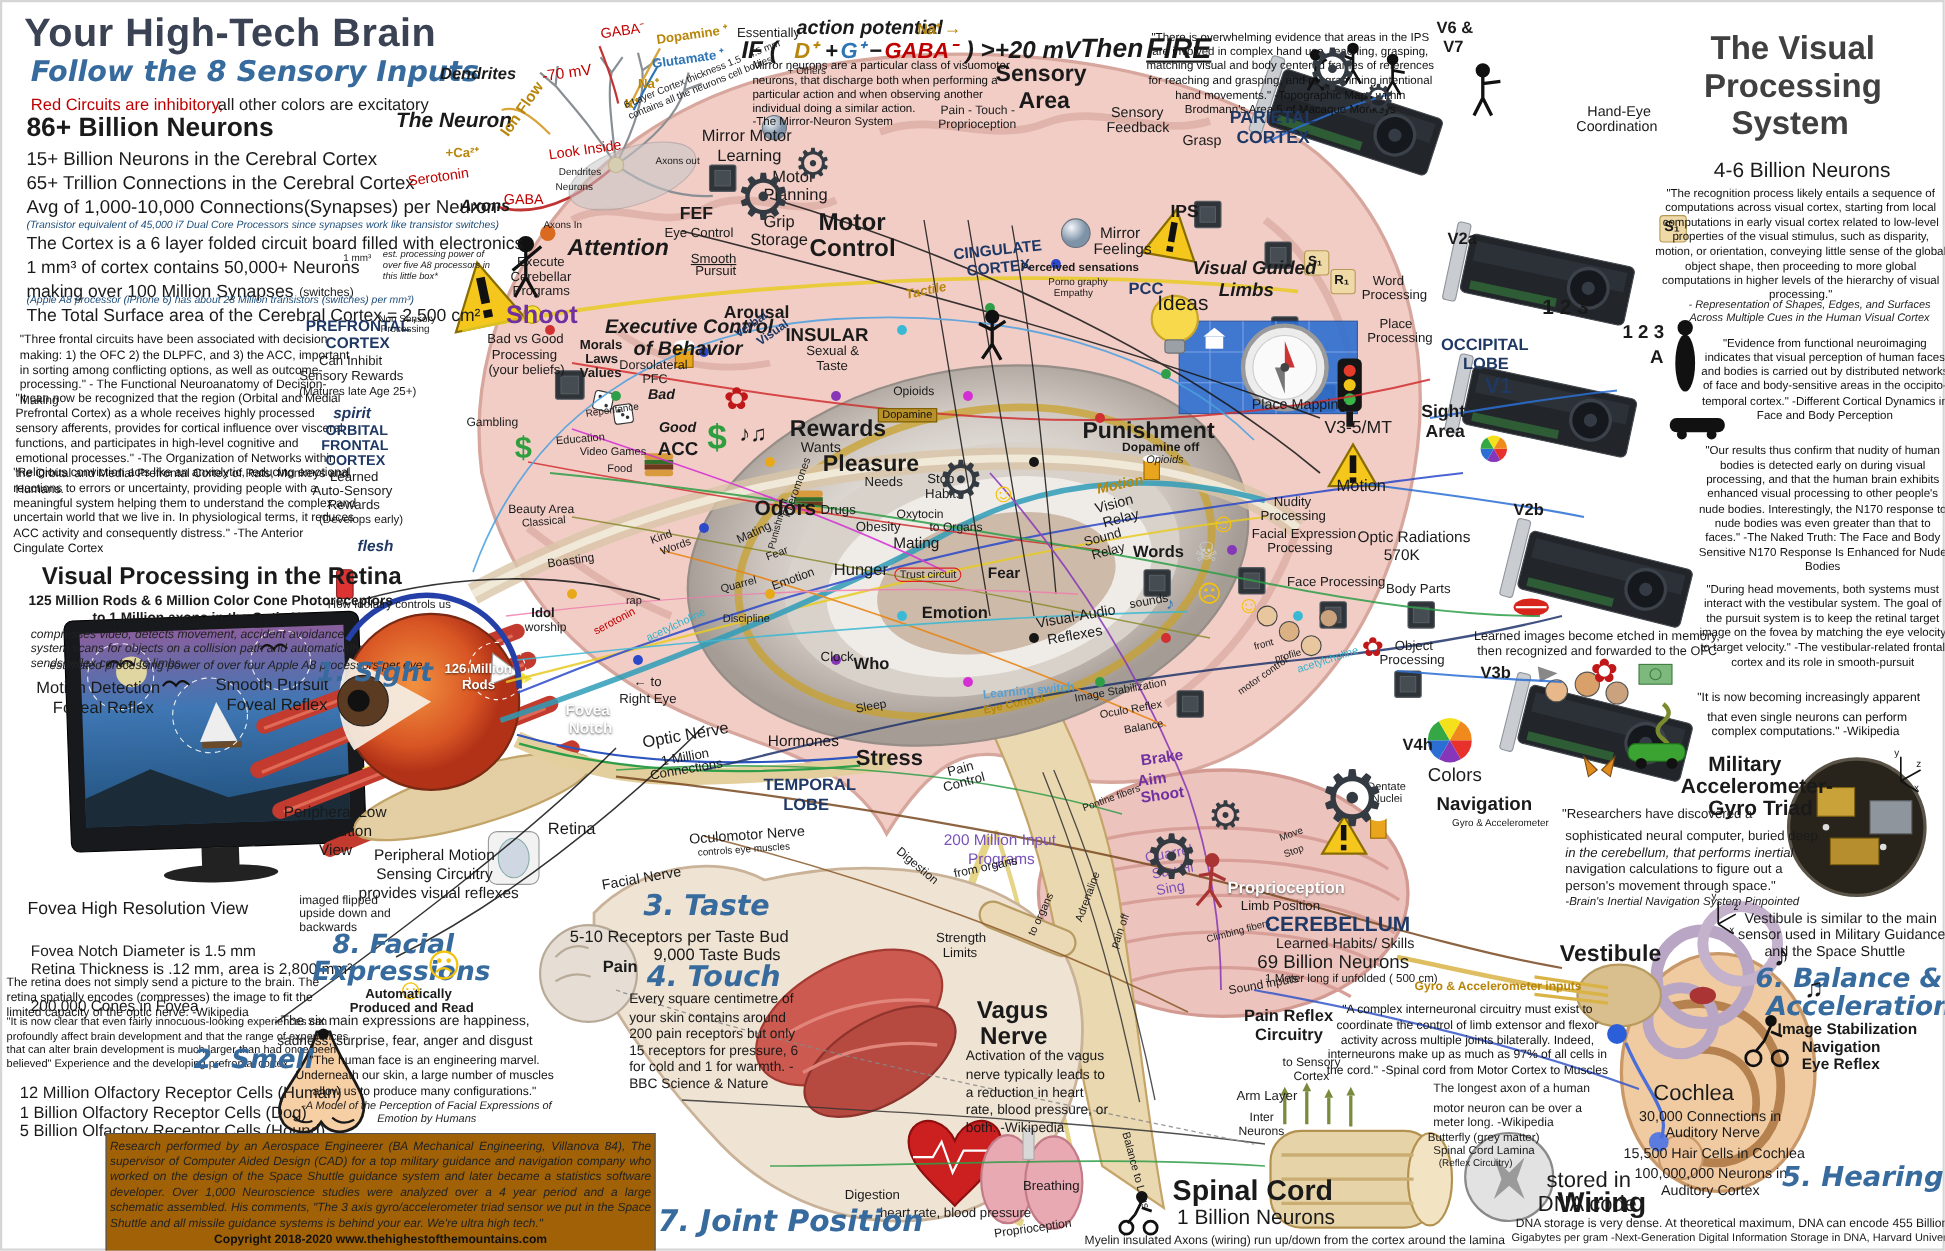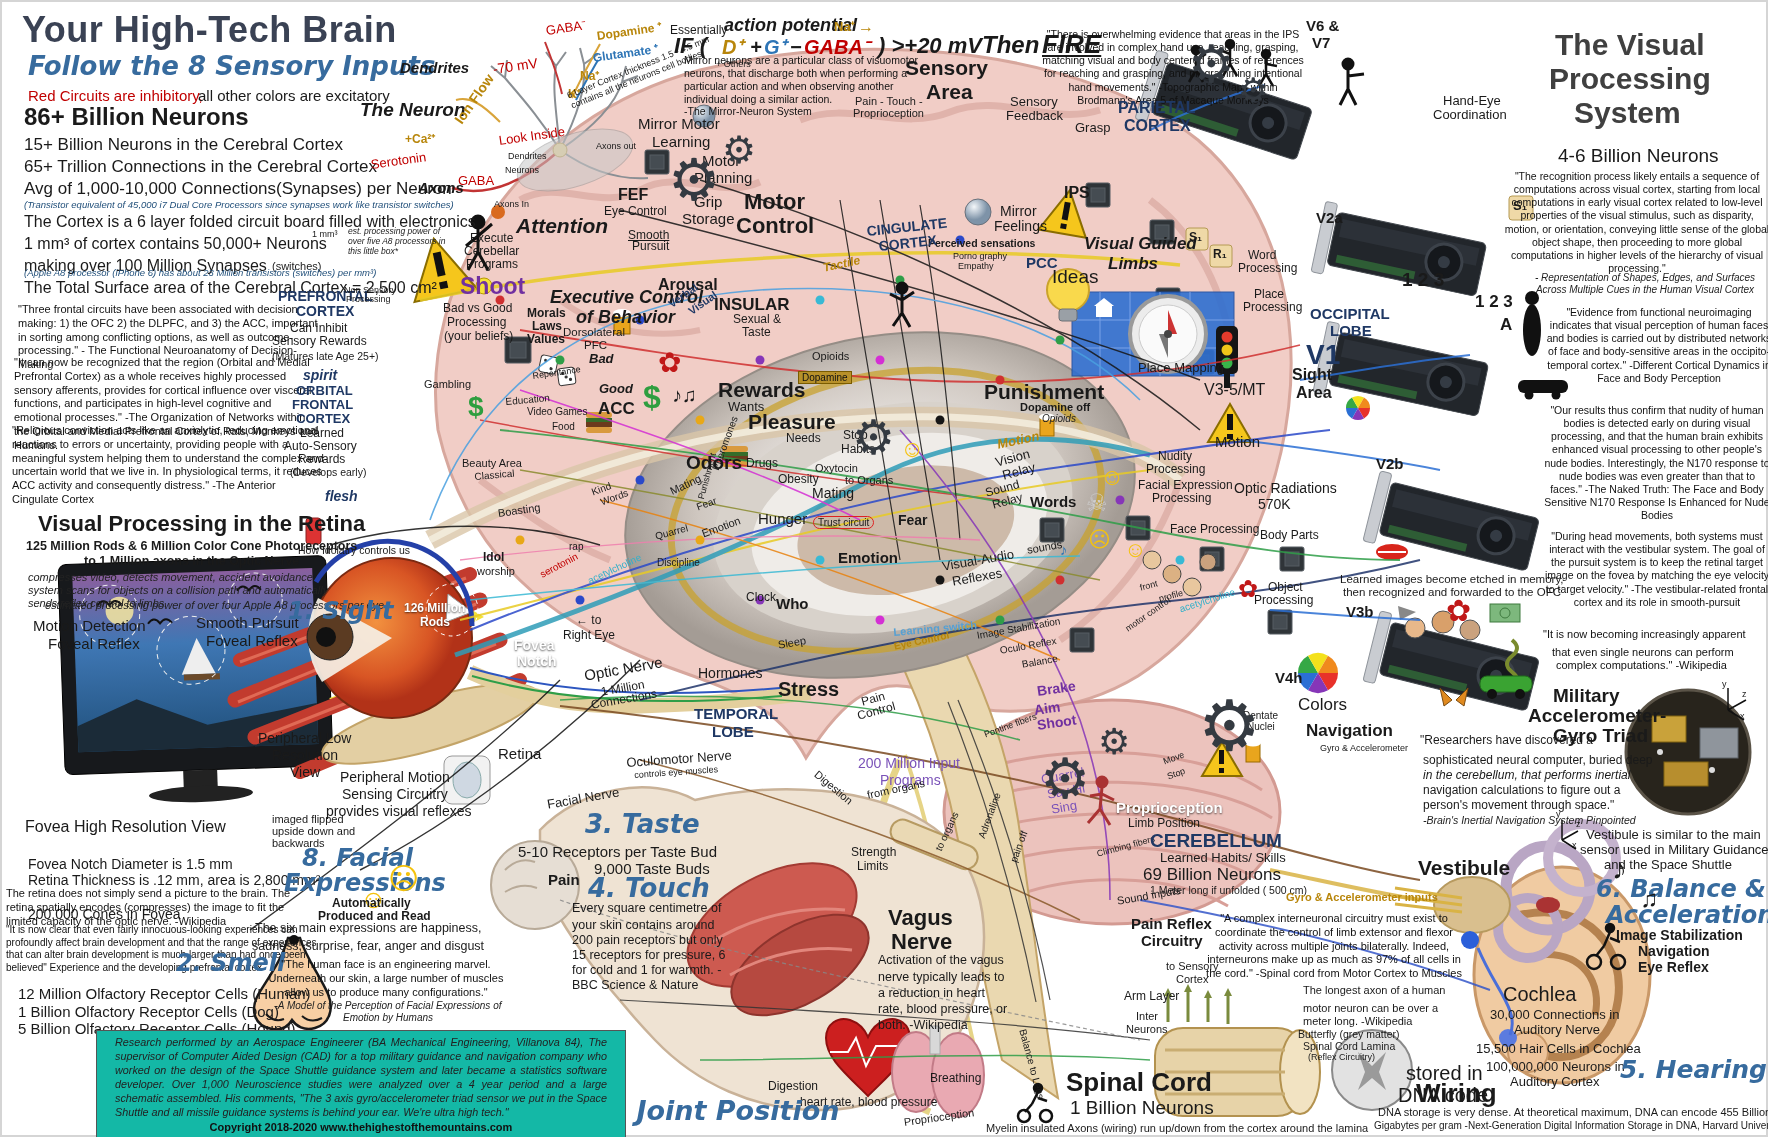--- a/index.html
+++ b/index.html
@@ -33,21 +33,21 @@
   .money{color:#2e9e3f;font-weight:bold;}
   .smiley{color:#f4c20d;}
   .gear{color:#343a41;}
   .skull{color:#cfcfcf;}
   .flower{color:#c01818;}
   .trust{border:1.5px solid #d22;border-radius:10px;padding:0 4px;font-size:10px;}
   .dopabox{background:#b8912a;color:#111;font-size:10px;padding:0 3px;border:1px solid #7a5c00;}
   .fire{text-decoration:underline;}
   .center{text-align:center;}
   .research-box{position:absolute;left:96px;top:1030px;width:492px;border:1.5px solid #555;
-    background:#14b8a6;padding:4px 18px;}
+    background:#a16207;padding:4px 3px;}
   .research-text{margin:0;font-style:italic;font-size:10.8px;line-height:1.3;text-align:justify;color:#222;}
   .research-copyright{margin:2px 0 0 0;font-size:11px;font-weight:bold;text-align:center;color:#111;}
 </style>
 </head>
 <body>
 
 <div id="stage">
 
 <svg id="scene" width="1768" height="1137" viewBox="0 0 1768 1137">
   <defs>
@@ -867,21 +867,21 @@
         <div class="lbl b" style="left: 1213px; top: 248px; font-size: 12px;">R₁</div>
         <div class="lbl b" style="left: 1513px; top: 199px; font-size: 13px;">S₁</div>
         <div class="lbl" style="left: 1254px; top: 288px; font-size: 12px;">Place</div>
         <div class="lbl" style="left: 1243px; top: 301px; font-size: 12px;">Processing</div>
         <div class="lbl" style="left: 1204px; top: 381px; font-size: 16px;">V3-5/MT</div>
         <div class="lbl b" style="left: 1292px; top: 366px; font-size: 16px;">Sight</div>
         <div class="lbl b" style="left: 1296px; top: 384px; font-size: 16px;">Area</div>
         <div class="lbl" style="left: 1215px; top: 434px; font-size: 15px;">Motion</div>
         <div class="lbl navy" style="left: 1310px; top: 306px; font-size: 15px;">OCCIPITAL</div>
         <div class="lbl navy" style="left: 1330px; top: 323px; font-size: 15px;">LOBE</div>
-        <div class="lbl navy" style="left: 1306px; top: 340px; font-size: 28px; text-align: right;">V1</div>
+        <div class="lbl navy" style="left: 1350px; top: 340px; font-size: 20px; text-align: right;">V1</div>
         <div class="lbl b" style="left: 1316px; top: 210px; font-size: 15px;">V2a</div>
         <div class="lbl b" style="left: 1376px; top: 456px; font-size: 15px;">V2b</div>
         <div class="lbl b" style="left: 1346px; top: 604px; font-size: 15px;">V3b</div>
         <div class="lbl b" style="left: 1275px; top: 670px; font-size: 15px;">V4h</div>
         <div class="lbl" style="left: 1298px; top: 696px; font-size: 17px;">Colors</div>
         <div class="lbl b" style="left: 1306px; top: 722px; font-size: 17px;">Navigation</div>
         <div class="lbl xs" style="left: 1320px; top: 744px;">Gyro &amp; Accelerometer</div>
         <div class="lbl" style="left: 1243px; top: 710px; font-size: 10px;">Dentate</div>
         <div class="lbl" style="left: 1247px; top: 721px; font-size: 10px;">Nuclei</div>
         <div class="lbl" style="left: 1158px; top: 450px; font-size: 12px;">Nudity</div>

